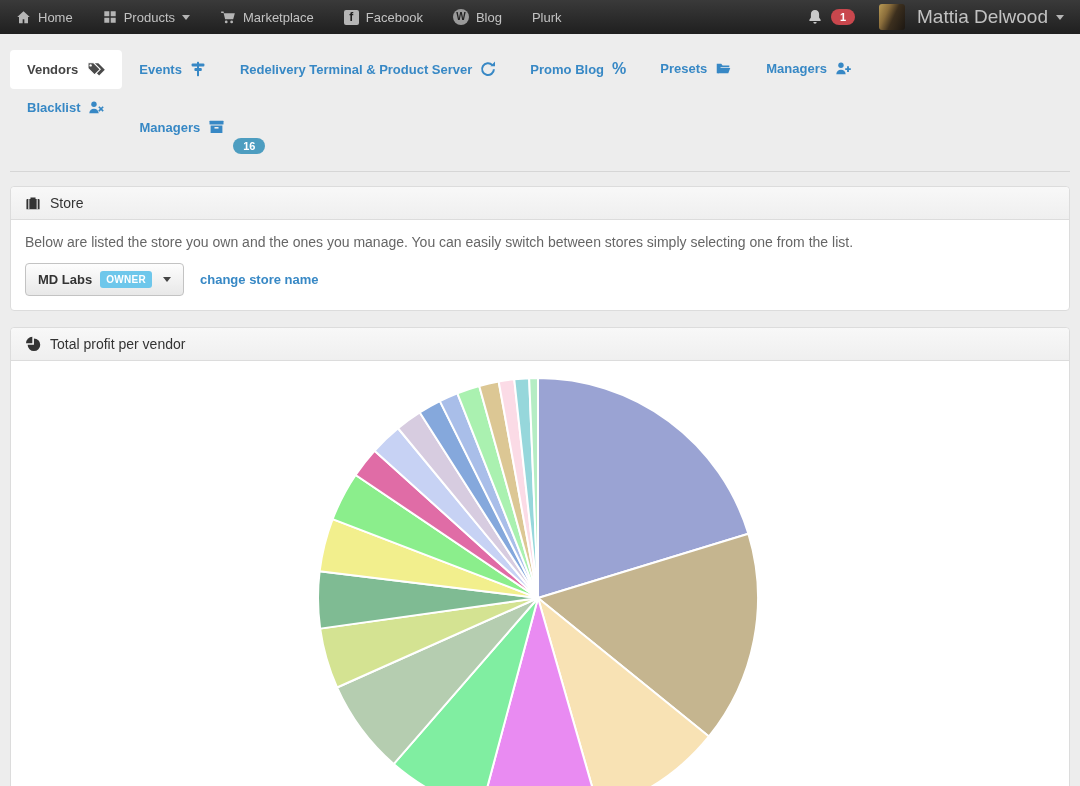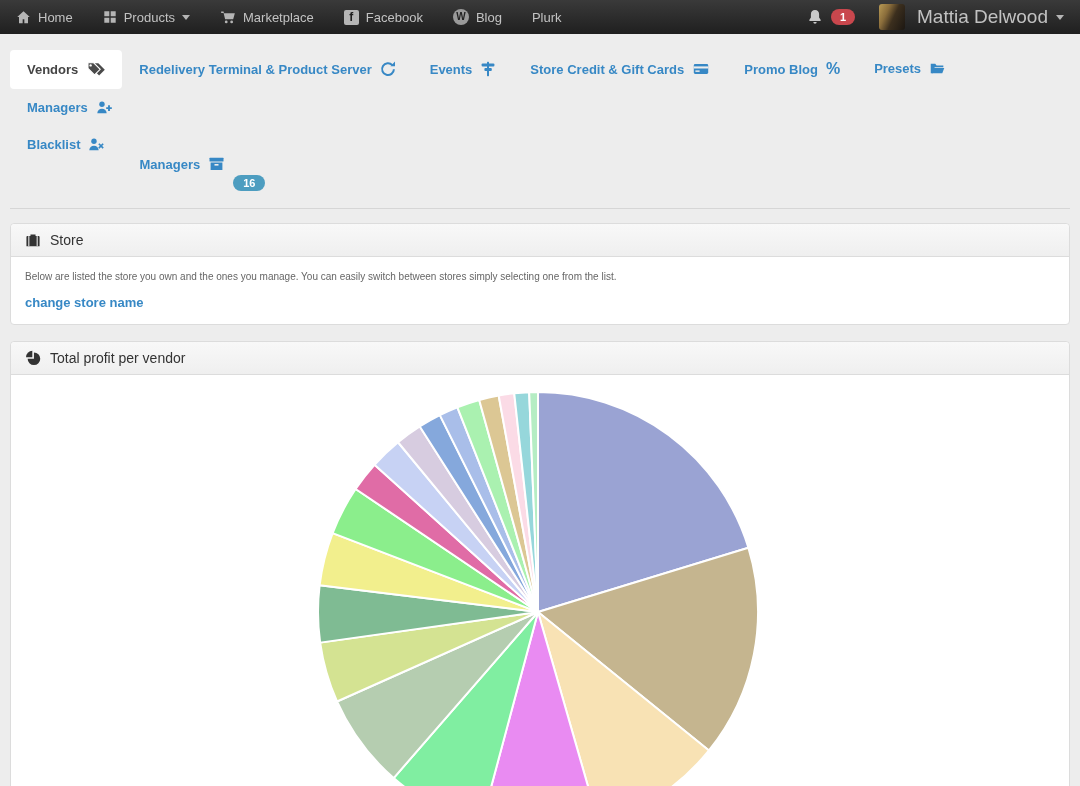--- a/index.html
+++ b/index.html
@@ -43,21 +43,21 @@
 
   
   .panel { margin:14px 10px 16px; background:#fff; border:1px solid #dcdcdc;
     border-radius:4px; }
   .panel-header { background:linear-gradient(#f8f8f8,#efefef);
     border-bottom:1px solid #dcdcdc; border-radius:4px 4px 0 0;
     padding:8px 14px; display:flex; align-items:center; gap:9px;
     font-weight:normal; font-size:14px; color:#333; }
   .panel-header svg { fill:#333; }
   .panel-body { padding:14px; }
-  .store-desc { color:#666; font-size:10px; margin-bottom:13px; }
+  .store-desc { color:#666; font-size:14px; margin-bottom:13px; }
   .store-row { display:flex; align-items:center; gap:16px; }
   .store-btn { display:inline-flex; align-items:center; gap:8px;
     background:linear-gradient(#fdfdfd,#e8e8e8); border:1px solid #c3c3c3;
     border-radius:4px; padding:7px 12px; cursor:pointer; }
   .store-btn-label { font-weight:bold; font-size:13px; color:#333; }
   .owner-badge { background:#6ec7eb; color:#fff; font-weight:bold; font-size:10px;
     border-radius:3px; padding:3px 6px; letter-spacing:.3px; }
   .btn-caret { width:0; height:0; border-left:4px solid transparent;
     border-right:4px solid transparent; border-top:5px solid #444; margin-left:3px; }
   .change-link { color:#3788c5; font-weight:bold; font-size:13px;
@@ -119,40 +119,32 @@
   <div class="tab-row">
     <div class="tab active">
       <span>Vendors</span>
       <svg width="19" height="17" viewBox="0 0 19 17">
         <path d="M4.6 1.8h5.7l6.5 6.5-5.7 5.7L4.6 7.5z" transform="translate(2 .4)"></path>
         <path d="M2 1.8h5.7l6.5 6.5-5.7 5.7L2 7.5z" stroke="#fff" stroke-width="1.1"></path>
         <circle cx="4.6" cy="4.4" r="1.2" fill="#fff"></circle>
       </svg>
     </div>
     <div class="tab">
-      <span>Redelivery Terminal &amp; Product Server</span>
-      <svg width="16" height="16" viewBox="0 0 16 16">
-          <path fill="none" stroke="#3788c5" stroke-width="2" d="M13.9 8.2a5.9 5.9 0 1 1-1.6-4.1"></path>
-          <path d="M15 .6v4.6h-4.6z"></path>
-        </svg>
-    </div>
-    <div class="tab">
       <span>Events</span>
       <svg width="16" height="16" viewBox="0 0 16 16">
           <rect x="7" y="0.8" width="2" height="14.4" rx="0.6"></rect>
           <rect x="1.6" y="2.4" width="12.8" height="3.1" rx="1"></rect>
           <rect x="4.4" y="7" width="7.4" height="3.1" rx="1"></rect>
         </svg>
     </div>
     <div class="tab">
-      <span>Store Credit &amp; Gift Cards</span>
-      <svg width="18" height="16" viewBox="0 0 16 16">
-          <rect x="0.8" y="3" width="14.4" height="10" rx="1.4"></rect>
-          <rect x="0.8" y="5.4" width="14.4" height="2.1" fill="#ededed"></rect>
-          <rect x="2.4" y="9.4" width="4.2" height="1.5" fill="#ededed"></rect>
+      <span>Redelivery Terminal &amp; Product Server</span>
+      <svg width="16" height="16" viewBox="0 0 16 16">
+          <path fill="none" stroke="#3788c5" stroke-width="2" d="M13.9 8.2a5.9 5.9 0 1 1-1.6-4.1"></path>
+          <path d="M15 .6v4.6h-4.6z"></path>
         </svg>
     </div>
     <div class="tab">
       <span>Promo Blog</span>
       <span class="icon-pct">%</span>
     </div>
     <div class="tab">
       <span>Presets</span>
       <svg width="17" height="15" viewBox="0 0 16 16">
           <path d="M.8 3h4.8l1.4 1.7h7.2v2H5L3 13H.8z"></path>
@@ -195,20 +187,25 @@
     <svg width="16" height="15" viewBox="0 0 16 16">
         <path d="M5.3 3.3V1.7h5.4v1.6H14a1 1 0 0 1 1 1V14H1V4.3a1 1 0 0 1 1-1z"></path>
         <rect x="3" y="3.3" width="1.1" height="10.7" fill="#f4f4f4"></rect>
         <rect x="11.9" y="3.3" width="1.1" height="10.7" fill="#f4f4f4"></rect>
       </svg>
     <span>Store</span>
   </div>
   <div class="panel-body">
     <p class="store-desc">Below are listed the store you own and the ones you manage. You can easily switch between stores simply selecting one from the list.</p>
     <div class="store-row">
+      <button class="store-btn">
+        <span class="store-btn-label">MD Labs</span>
+        <span class="owner-badge">OWNER</span>
+        <span class="btn-caret"></span>
+      </button>
       <a class="change-link">change store name</a>
     </div>
   </div>
 </section>
 
 <section class="panel">
   <div class="panel-header">
     <svg width="16" height="16" viewBox="0 0 17 17">
         <path d="M9.5 9.3 9.5 2.6a6.7 6.7 0 1 1-6.7 6.7z"></path>
         <path d="M7.8 7.6H1.1a6.7 6.7 0 0 1 6.7-6.7z"></path>

